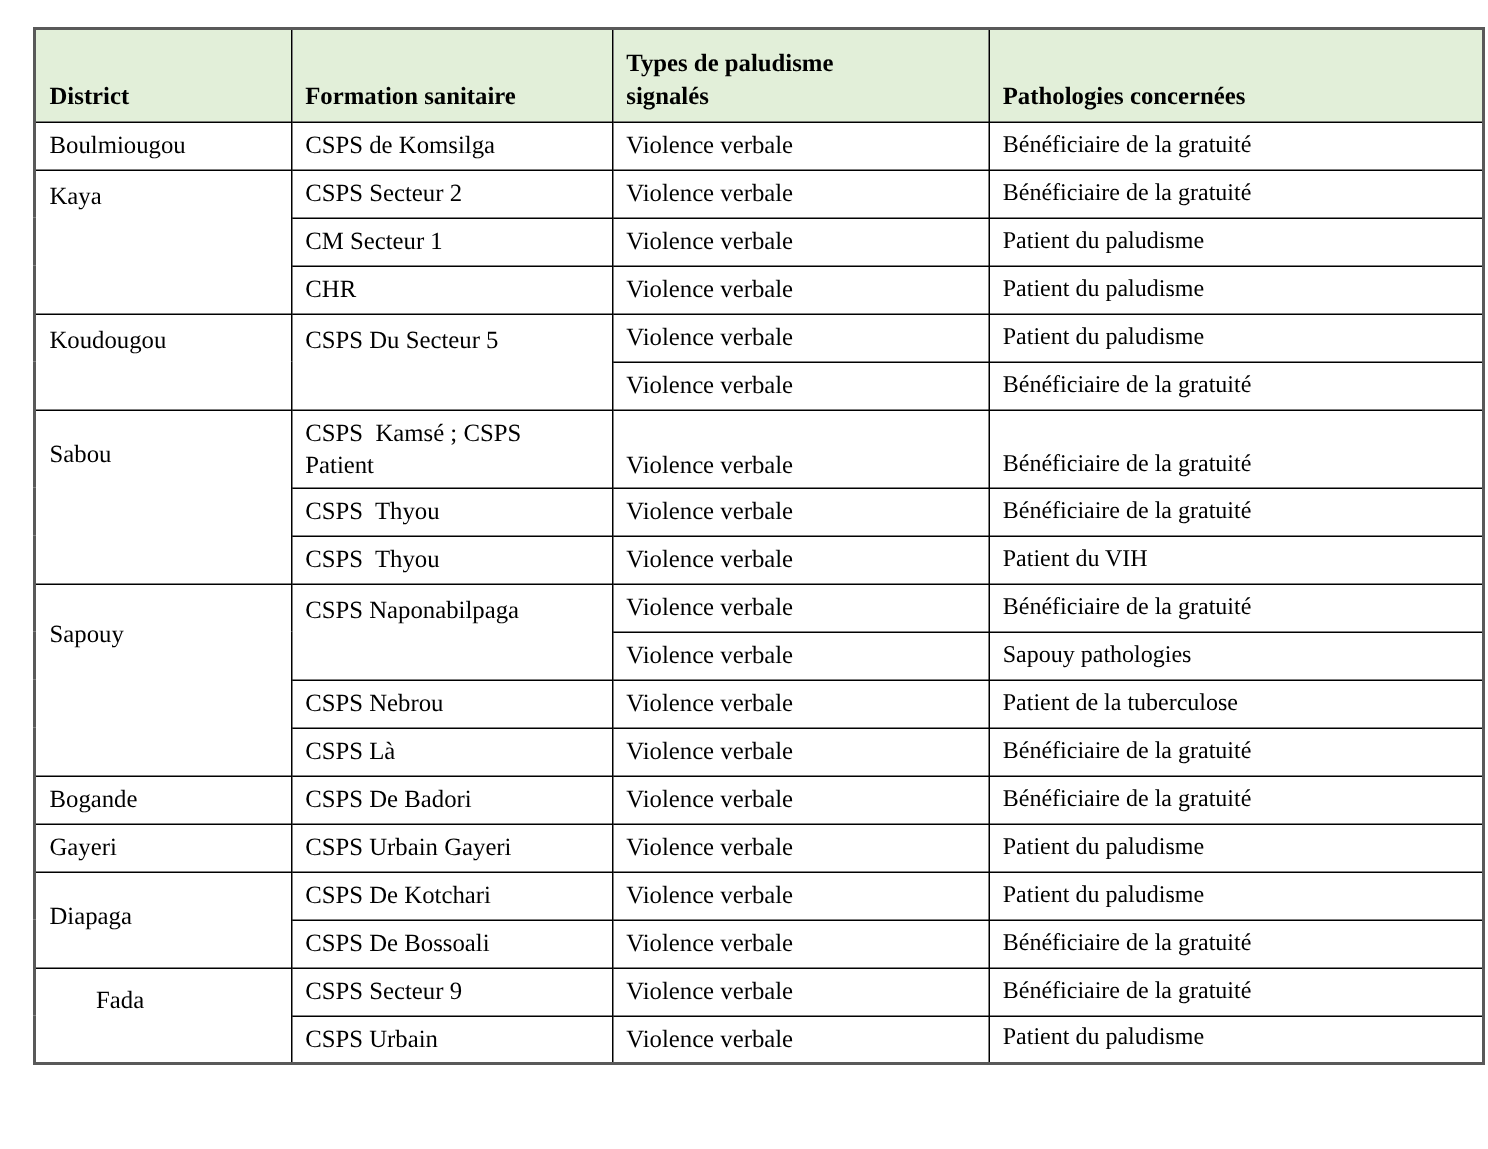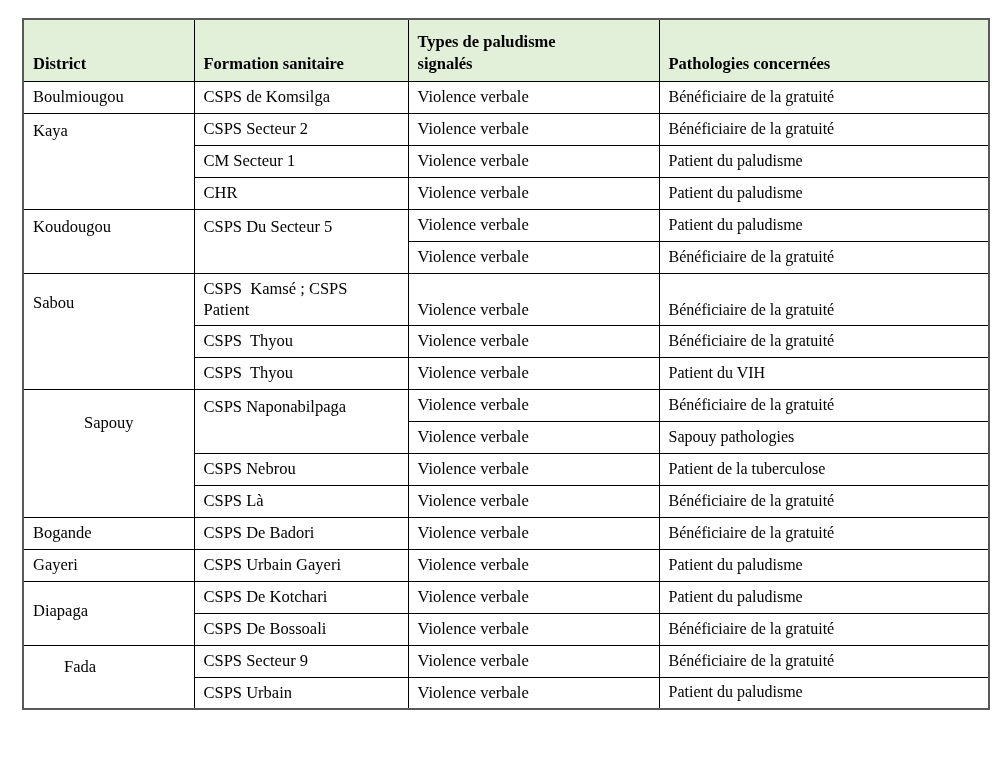--- a/index.html
+++ b/index.html
@@ -63,21 +63,21 @@
     line-height: 1.3;
   }
   tbody td:last-child { font-size: 16px; }
   tbody td[rowspan] { vertical-align: top; padding-top: 6px; margin-left: 24px; }
   
   tbody tr:nth-child(7) { height: 52px; }
   tbody tr:nth-child(7) > td:nth-child(3),
   tbody tr:nth-child(7) > td:nth-child(4) { vertical-align: bottom; padding-bottom: 4px; }
   
   tbody tr:nth-child(7)  > td:first-child { padding-top: 18px; } 
-  tbody tr:nth-child(10) > td:first-child { padding-top: 22px; text-align: center; } 
+  tbody tr:nth-child(10) > td:first-child { padding-top: 22px; } 
   tbody tr:nth-child(16) > td:first-child { padding-top: 18px;  } 
   tbody tr:nth-child(18) > td:first-child { padding-top: 10px; padding-left: 40px; } 
 </style>
 </head>
 <body>
 
 <div class="page">
 
 
   <table class="data-table">

